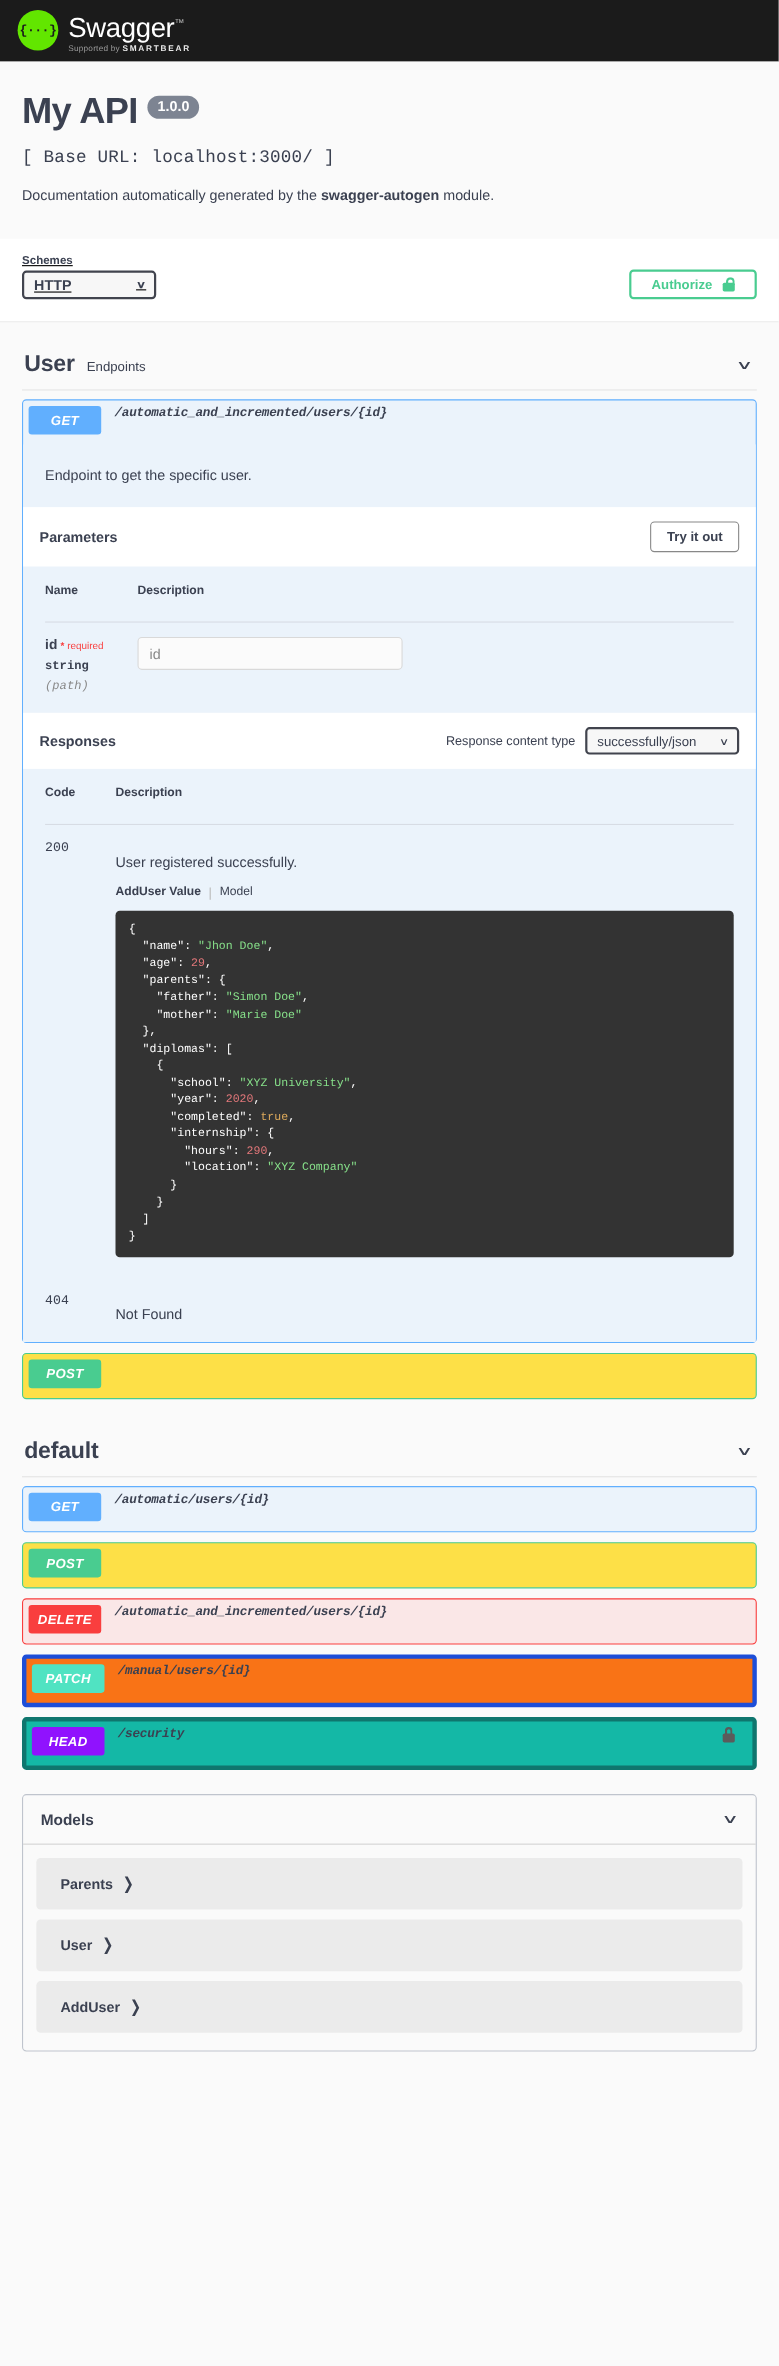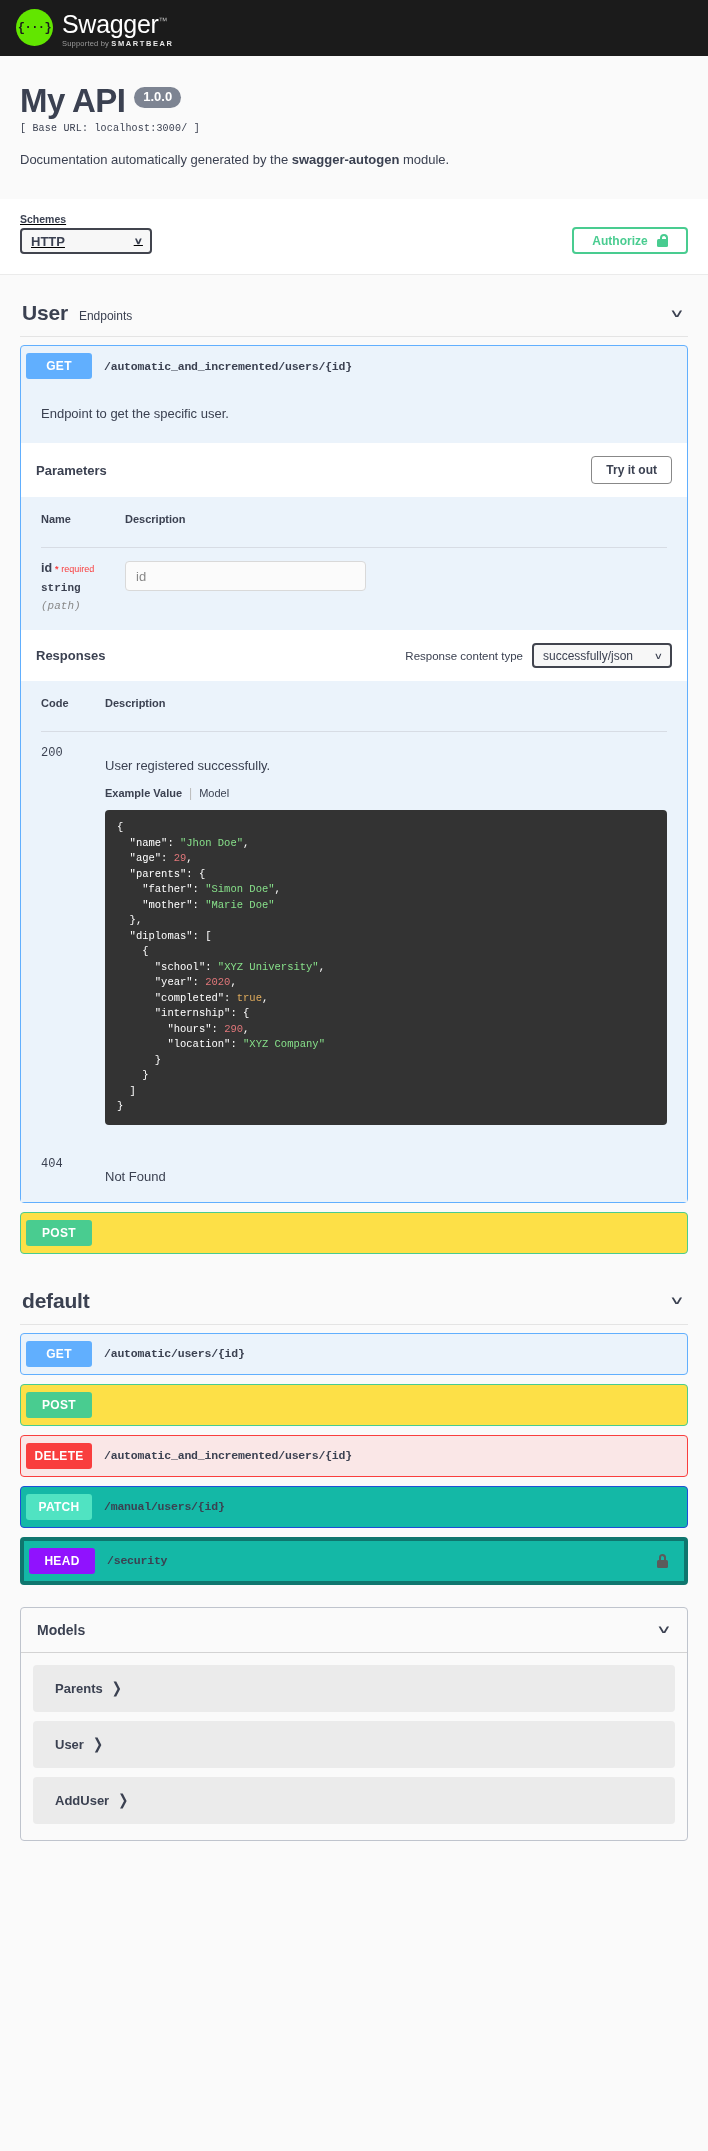--- a/index.html
+++ b/index.html
@@ -46,39 +46,39 @@
     font-size: 33px; color: #3b4151; font-weight: 700;
     letter-spacing: -0.6px; line-height: 34px;
   }
   .version-badge {
     background: #7d8492; color: #fff; font-size: 13px; font-weight: 700;
     padding: 3px 9px 4px; border-radius: 50px; margin-top: 3px;
     line-height: 14px;
   }
   .base-url {
     font-family: "Liberation Mono", monospace;
-    font-size: 10px; color: #3b4151; margin-top: 5px; letter-spacing: 0.2px;
+    font-size: 16px; color: #3b4151; margin-top: 16px; letter-spacing: 0.2px;
   }
   .api-desc {
     font-size: 13px; color: #3b4151; margin-top: 17px; line-height: 18px;
   }
   .api-desc b { font-weight: 700; }
 
   
   .scheme-wrap {
     background: #fff; border-bottom: 1px solid #ebebeb;
     padding: 14px 20px 20px 20px;
     display: flex; align-items: flex-end; justify-content: space-between;
   }
   .scheme-left { display: flex; flex-direction: column; text-decoration: underline; }
   .scheme-label {
     font-size: 10.5px; color: #3b4151; font-weight: 700; margin-bottom: 3px;
   }
   .scheme-select {
-    width: 132px; height: 26px;
+    width: 122px; height: 26px;
     border: 2px solid #41444e; border-radius: 4px;
     background: #f7f7f7;
     display: flex; align-items: center; justify-content: space-between;
     padding: 0 8px 0 9px;
     font-size: 13px; color: #3b4151; font-weight: 700;
   }
   .chev-sm { font-size: 9px; color: #3b4151; transform: scaleX(1.4); }
   .authorize-btn {
     width: 116px; height: 27px;
     border: 2px solid #49cc90; border-radius: 4px; background: #fff;
@@ -112,22 +112,22 @@
   .chev-lg {
     font-size: 13px; color: #3b4151; transform: scaleX(1.7) scaleY(0.85);
     margin-right: 4px;
   }
 
   
   .op {
     border-radius: 4px; margin-bottom: 9px;
   }
   .op-summary {
-    display: flex; align-items: center; gap: 0;
-    padding: 5px; min-height: 40px;
+    display: flex; align-items: flex-start; gap: 0;
+    padding: 5px; min-height: 40px; font-style: italic;
   }
   .verb {
     min-width: 66px; height: 26px; border-radius: 3px;
     display: flex; align-items: center; justify-content: center;
     color: #fff; font-size: 12px; font-weight: 700; letter-spacing: 0.3px;
     font-family: "Liberation Sans", sans-serif;
   }
   .path {
     font-family: "Liberation Mono", monospace;
     font-size: 11.5px; color: #3b4151; font-weight: 700;
@@ -148,21 +148,21 @@
   
   .v-get    { background: #61affe; }
   .v-post   { background: #49cc90; }
   .v-delete { background: #f93e3e; }
   .v-patch  { background: #50e3c2; }
   .v-head   { background: #9012fe; }
 
   .op-get    { background: #ebf3fb; border: 1px solid #61affe; }
   .op-post   { background: #fde047; border: 1px solid #49cc90; }
   .op-delete { background: #fae7e7; border: 1px solid #f93e3e; }
-  .op-patch  { background: #14b8a6; border: 1px solid #1d4ed8; }
+  .op-patch  { background: #f97316; border: 4px solid #1d4ed8; }
   .op-head   { background: #14b8a6; border: 4px solid #0f766e; }
 
   
   .op-body { background: #ebf3fb; }
   .op-desc {
     padding: 20px 20px 22px 20px;
     font-size: 13px; color: #3b4151;
   }
   .section-bar {
     background: #fff; padding: 13px 15px 13px 15px;
@@ -358,21 +358,21 @@
           <div class="tbl-head">
             <span class="th col-code">Code</span>
             <span class="th">Description</span>
           </div>
 
           <div class="tbl-row">
             <div class="resp-code">200</div>
             <div class="resp-body">
               <div class="resp-desc">User registered successfully.</div>
               <div class="tabs">
-                <span class="tab-active">Example Value</span>
+                <span class="tab-active">AddUser Value</span>
                 <span class="tab-sep">|</span>
                 <span class="tab-idle">Model</span>
               </div>
               <div class="code-block" id="example-code"><span class="jp">{</span>
 <span class="jk">  "name": </span><span class="js">"Jhon Doe"</span><span class="jp">,</span>
 <span class="jk">  "age": </span><span class="jn">29</span><span class="jp">,</span>
 <span class="jk">  "parents": {</span>
 <span class="jk">    "father": </span><span class="js">"Simon Doe"</span><span class="jp">,</span>
 <span class="jk">    "mother": </span><span class="js">"Marie Doe"</span>
 <span class="jp">  },</span>

